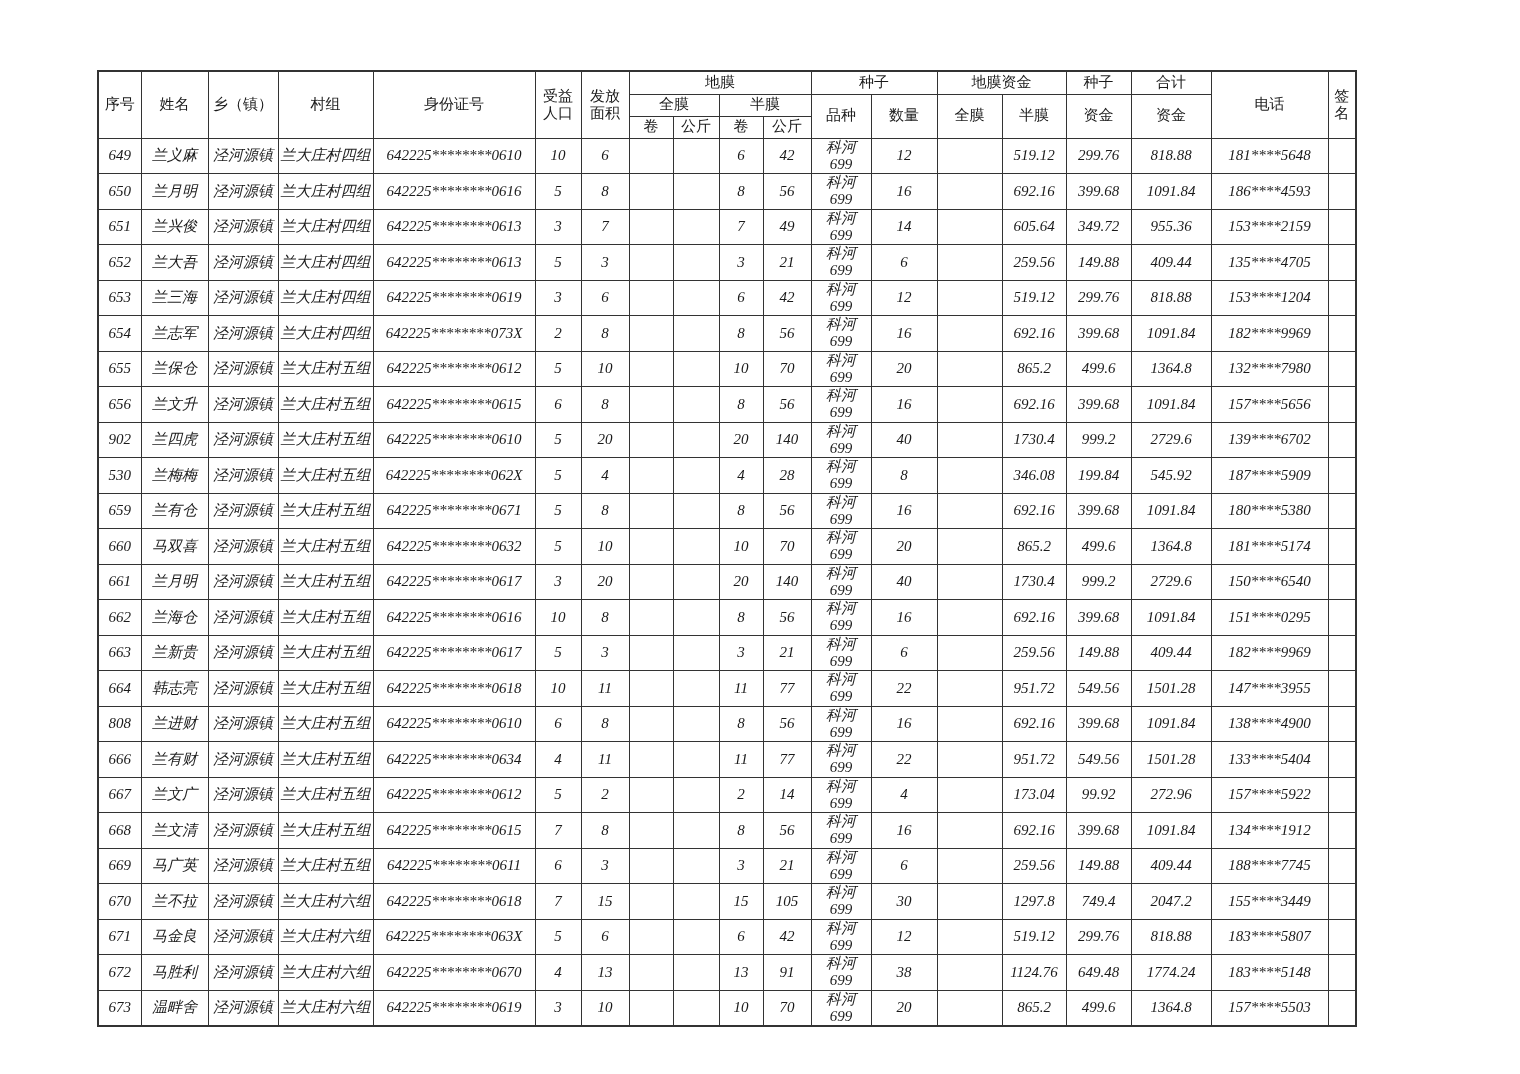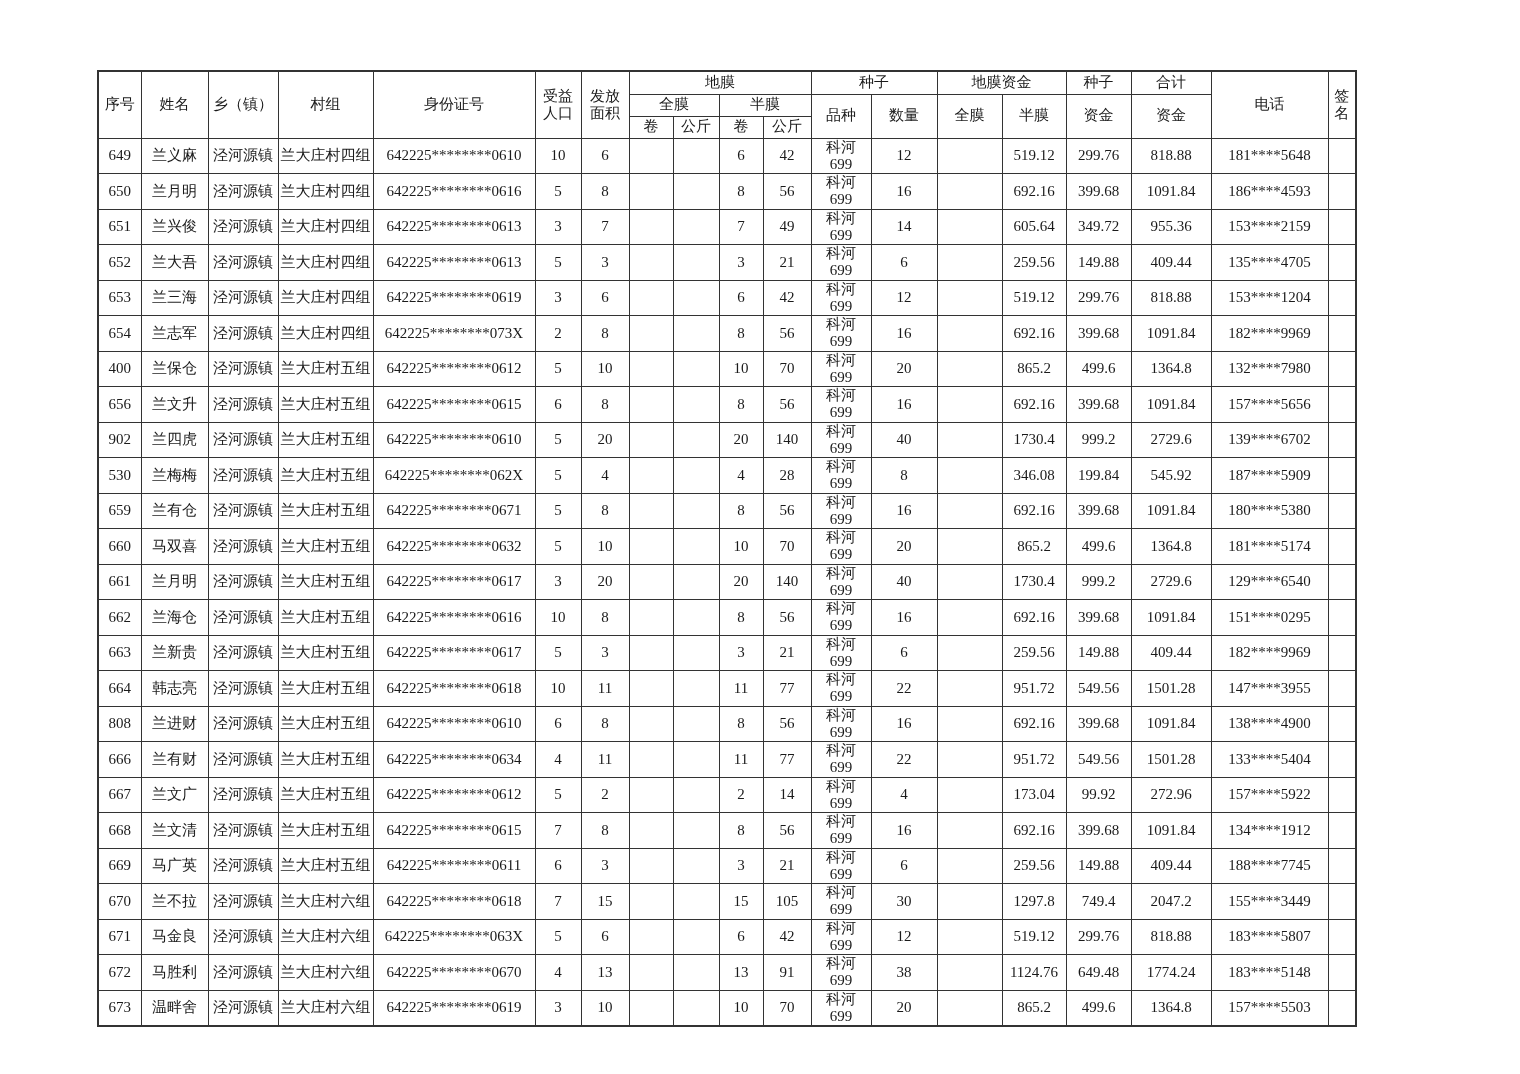--- a/index.html
+++ b/index.html
@@ -22,21 +22,21 @@
     vertical-align:middle;
     padding:0 2px;
     line-height:1.15;
     white-space:pre-line;
     overflow:hidden;
     word-break:break-all;
   }
   thead tr.hr1 { height:23px; }
   thead tr.hr2 { height:22px; }
   thead tr.hr3 { height:22px; }
-  tbody tr { height:34.6px; }
+  tbody tr { height:34.6px;font-style:italic; }
 </style>
 </head>
 <body>
 
 <div class="page">
   <table class="grid">
     <colgroup>
       <col style="width:43px">
         <col style="width:67px">
         <col style="width:70px">
@@ -221,21 +221,21 @@
 699</td>
           <td>16</td>
           <td></td>
           <td>692.16</td>
           <td>399.68</td>
           <td>1091.84</td>
           <td>182****9969</td>
           <td></td>
         </tr>
         <tr>
-          <td>400</td>
+          <td>655</td>
           <td>兰保仓</td>
           <td>泾河源镇</td>
           <td>兰大庄村五组</td>
           <td>642225********0612</td>
           <td>5</td>
           <td>10</td>
           <td></td>
           <td></td>
           <td>10</td>
           <td>70</td>
@@ -371,21 +371,21 @@
           <td></td>
           <td>20</td>
           <td>140</td>
           <td>科河
 699</td>
           <td>40</td>
           <td></td>
           <td>1730.4</td>
           <td>999.2</td>
           <td>2729.6</td>
-          <td>129****6540</td>
+          <td>150****6540</td>
           <td></td>
         </tr>
         <tr>
           <td>662</td>
           <td>兰海仓</td>
           <td>泾河源镇</td>
           <td>兰大庄村五组</td>
           <td>642225********0616</td>
           <td>10</td>
           <td>8</td>

